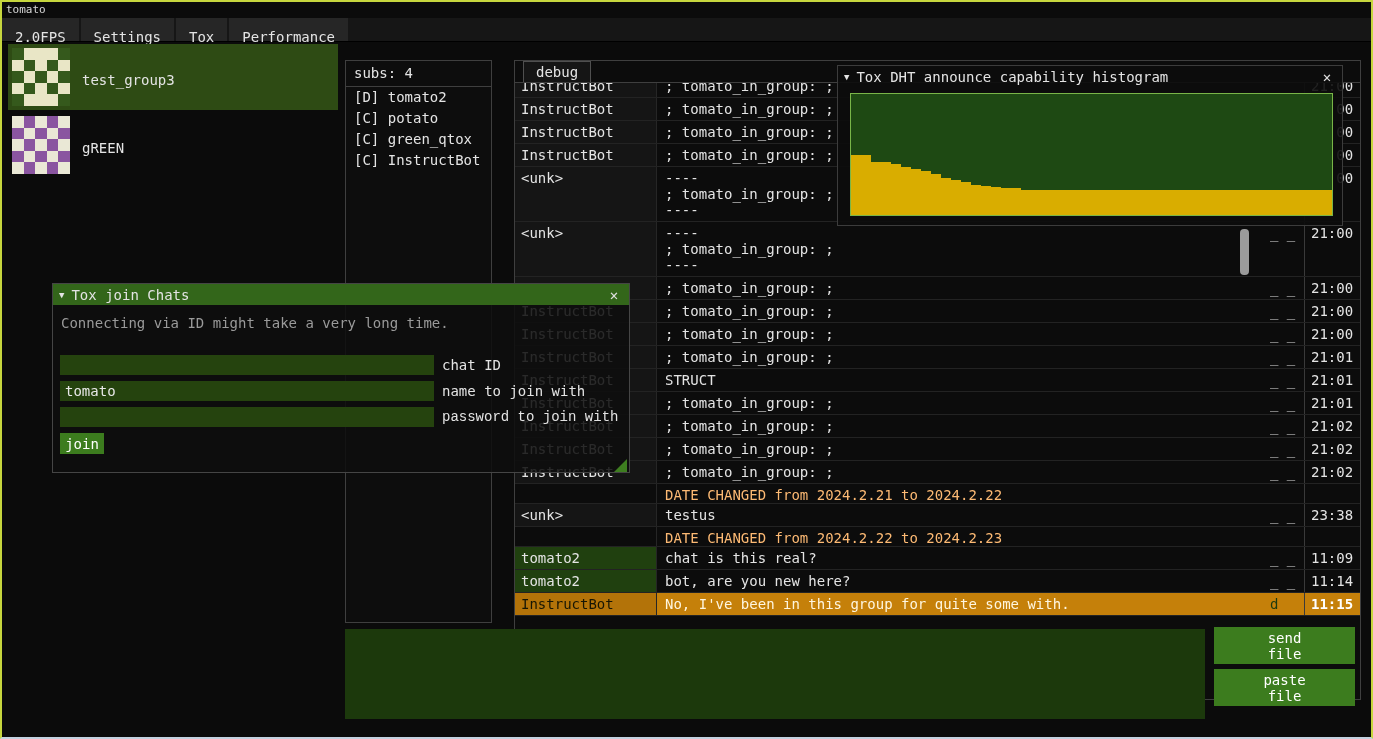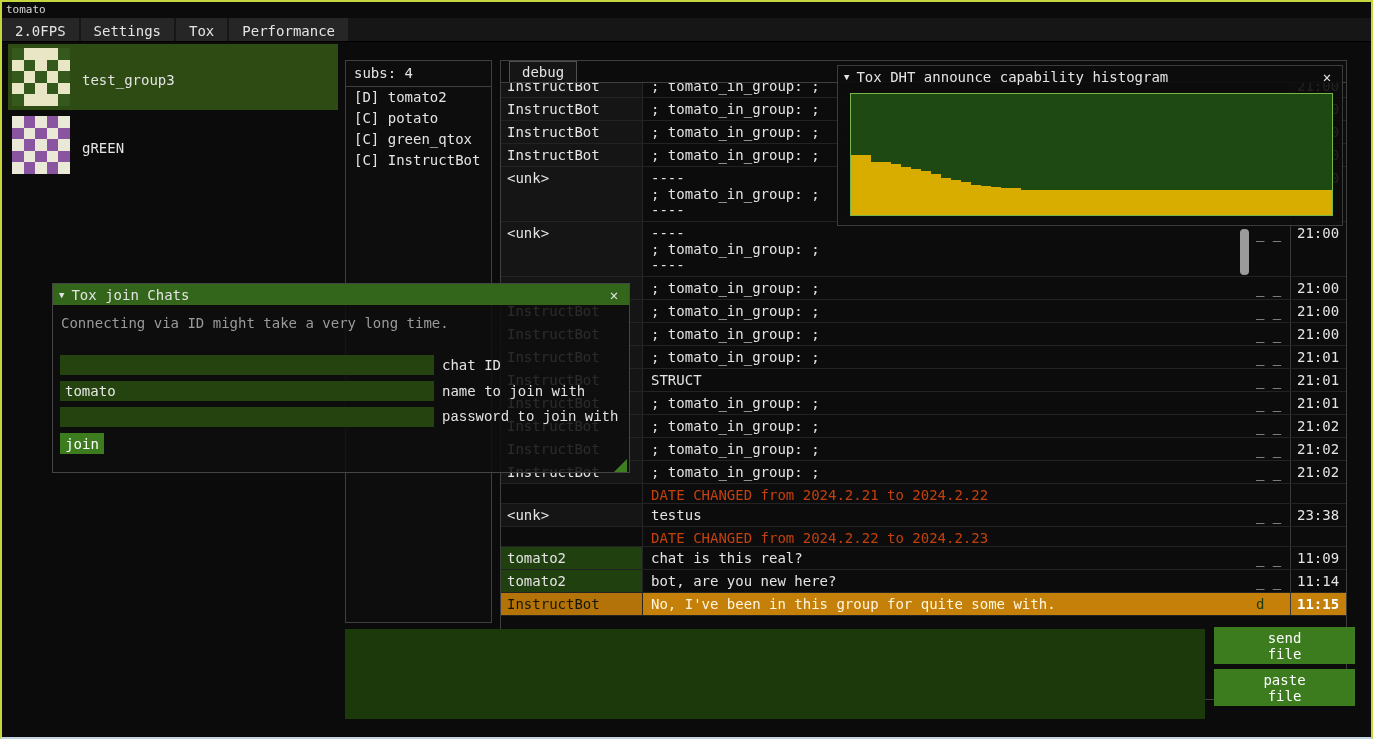--- a/index.html
+++ b/index.html
@@ -5,49 +5,49 @@
   html,body{margin:0;padding:0;background:#222;}
   .app{
     position:relative;width:1373px;height:739px;box-sizing:border-box;
     background:#0b0b0b;overflow:hidden;
     border:2px solid #c6d63e;border-bottom-color:#c3d2e0;
     font-family:"DejaVu Sans Mono",monospace;font-size:14px;color:#e4e4e4;
   }
   
   .titlebar{height:16px;line-height:16px;padding-left:4px;font-size:11px;color:#d8d8d8;background:#0b0b0b;}
   .menubar{display:flex;height:23px;background:#161616;border-bottom:1px solid #000;}
-  .menu-item{padding:4px 13px;line-height:19px;background:#262626;margin-right:2px;}
+  .menu-item{padding:10px 13px;line-height:19px;background:#262626;margin-right:2px;}
   
   .group-row{position:absolute;left:6px;width:330px;height:66px;display:flex;box-sizing:border-box;padding:4px;}
   .group-row.sel{background:#2e4b14;}
   .avatar{width:58px;height:58px;margin-right:12px;flex:none;}
   .gname{margin-top:24px;}
   
   .subs{position:absolute;left:343px;top:58px;width:147px;height:563px;box-sizing:border-box;
         border:1px solid #3f3f3f;background:#0d0d0d;}
   .subs-head{padding:4px 8px 5px;border-bottom:1px solid #3f3f3f;}
   .subs-item{padding:1px 8px;line-height:19px;}
   
-  .chat{position:absolute;left:498px;top:58px;width:847px;height:640px;box-sizing:border-box;
+  .chat{position:absolute;left:512px;top:58px;width:847px;height:640px;box-sizing:border-box;
         border:1px solid #3f3f3f;background:#0c0c0c;}
   .tabbar{height:21px;border-bottom:1px solid #3f3f3f;display:flex;}
   .tab{margin-left:8px;padding:0 12px;line-height:20px;border:1px solid #4f4f4f;border-bottom:none;background:#151515;}
   .msgs{position:absolute;top:22px;left:0;right:0;bottom:0;overflow:hidden;}
   .mrow{display:flex;align-items:stretch;height:23px;box-sizing:border-box;
         border-bottom:1px solid #232323;background:#0c0c0c;line-height:16px;}
   .mrow:first-child{margin-top:-8px;}
   .mname{width:142px;min-width:142px;box-sizing:border-box;padding:3px 6px 0;background:#151515;
          border-right:1px solid #262626;overflow:hidden;white-space:nowrap;}
   .mtext{flex:1;padding:3px 8px 0;white-space:pre-line;overflow:hidden;}
   .mflags{width:36px;min-width:36px;box-sizing:border-box;padding:3px 2px 0;color:#c6c6c6;white-space:nowrap;}
   .mtime{width:56px;min-width:56px;box-sizing:border-box;padding:3px 4px 0 6px;border-left:1px solid #3a3a3a;}
   .k-multi{height:55px;}
   .k-system{height:20px;}
   .k-system .mname{background:transparent;}
-  .k-system .mtext{color:#c2410c;}
+  .k-system .mtext{color:#fdba74;}
   .k-self .mname{background:#20400f;}
   .k-highlight{background:#c5800a;}
   .k-highlight .mname{background:#b37309;color:#161604;}
   .k-highlight .mtext{color:#fff6e0;}
   .k-highlight .mflags{color:#1c3a10;}
   .k-highlight .mtime{color:#ffffff;font-weight:bold;}
   .scroll-thumb{position:absolute;left:1238px;top:227px;width:9px;height:46px;background:#9b9b9b;border-radius:4px;z-index:6;}
   
   .composer-input{position:absolute;left:343px;top:627px;width:860px;height:90px;box-sizing:border-box;
         background:#1c390c;border:none;outline:none;resize:none;color:#e4e4e4;font:inherit;padding:6px;z-index:2;}

